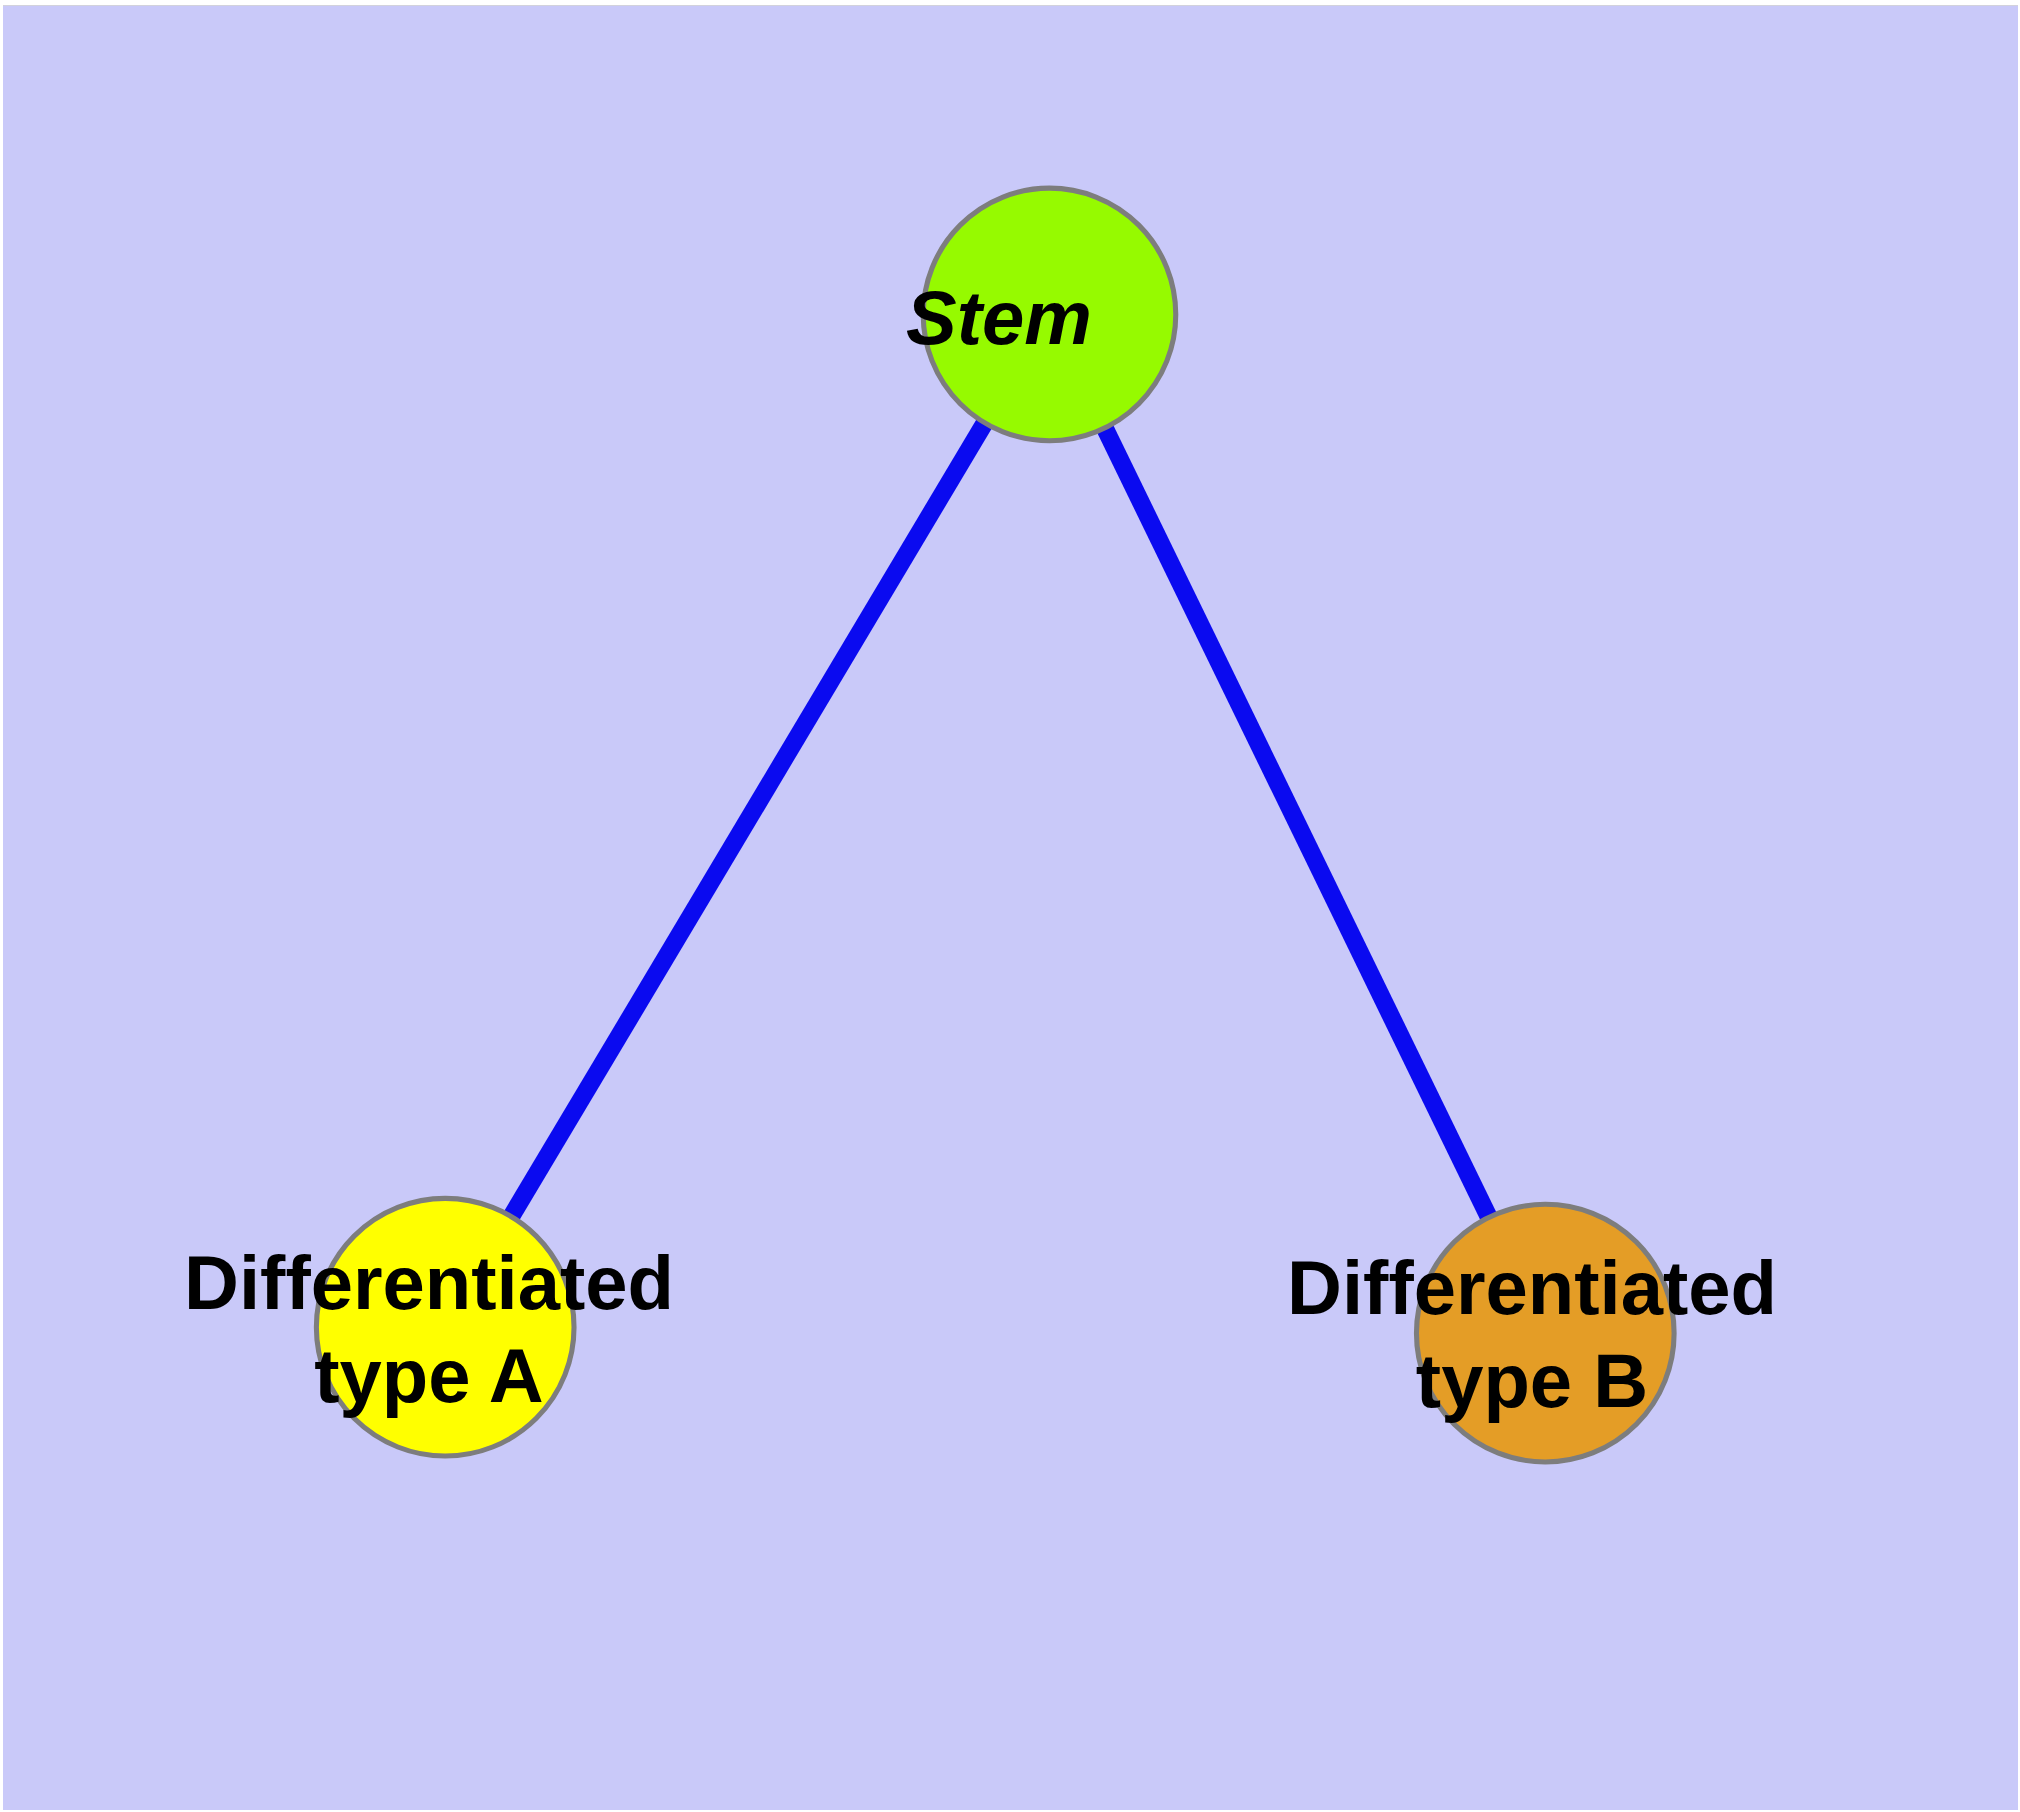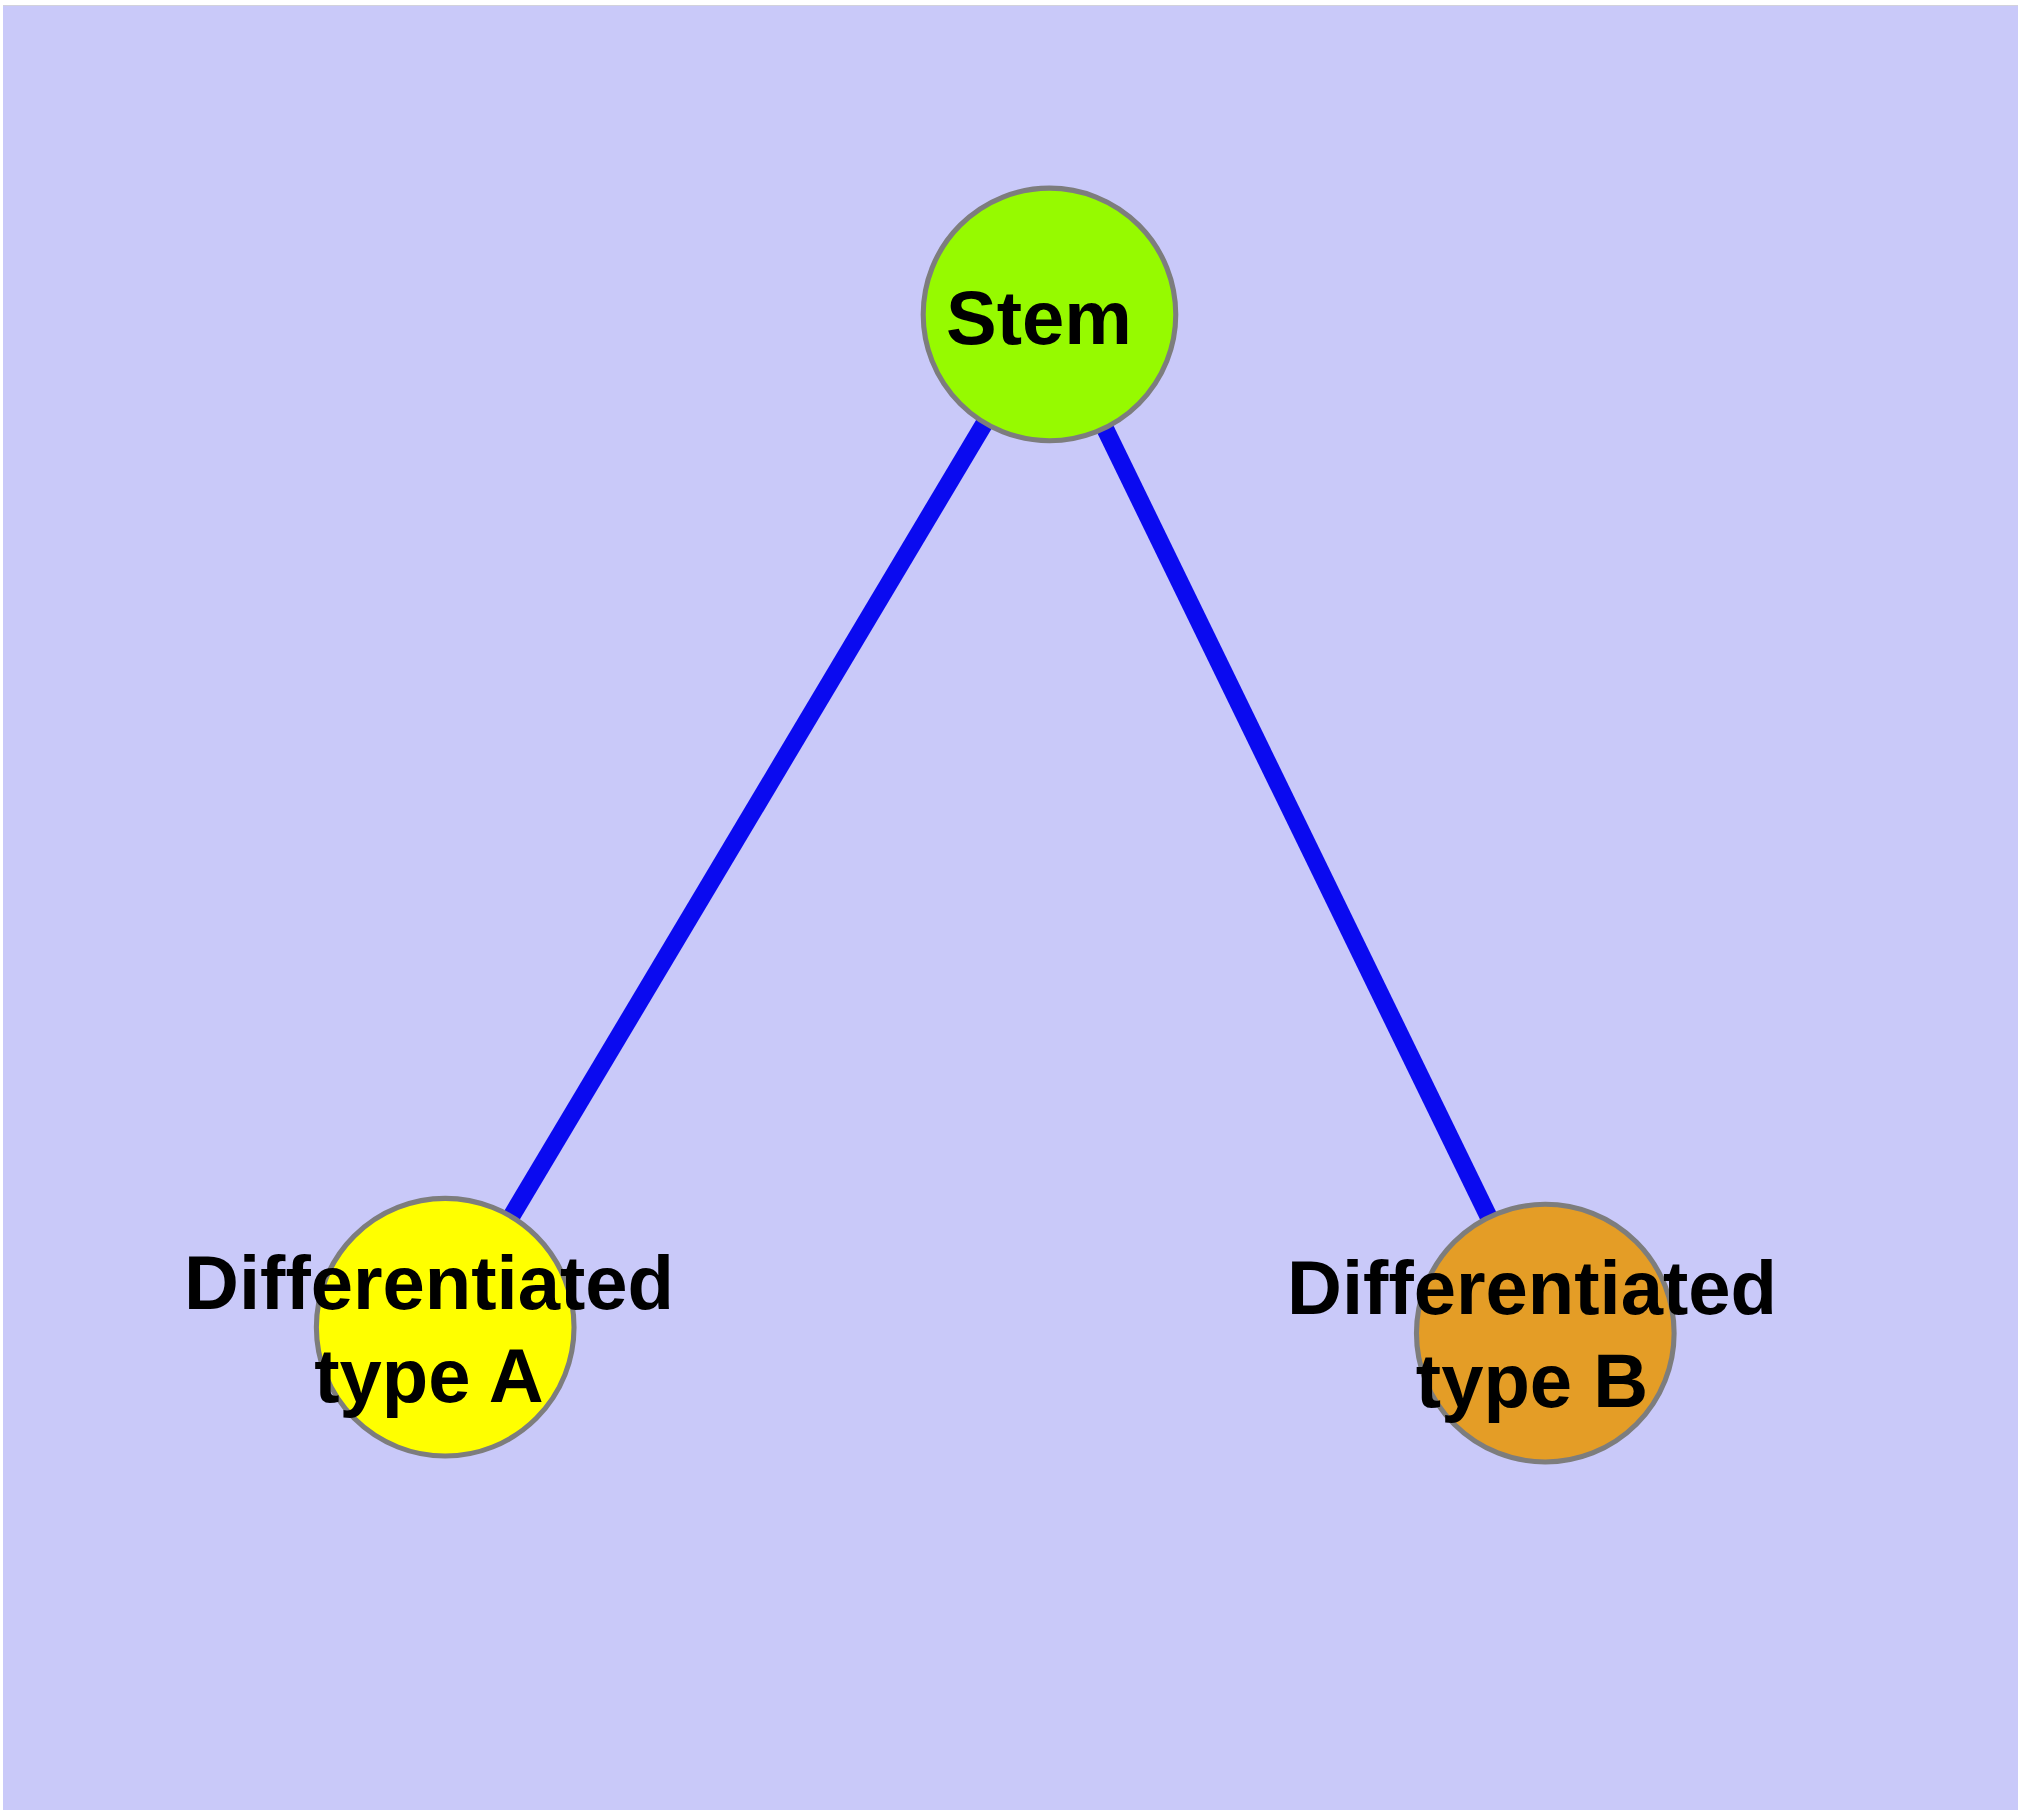--- a/index.html
+++ b/index.html
@@ -55,20 +55,20 @@
 
 <svg class="graph" viewBox="0 0 2384 2138" xmlns="http://www.w3.org/2000/svg">
   <line class="edge" x1="1238" y1="371" x2="525" y2="1566" stroke="#0A0AF0"></line>
   <line class="edge" x1="1238" y1="371" x2="1823" y2="1573" stroke="#0A0AF0"></line>
 
   <circle class="node" cx="1238" cy="371" r="149" fill="#96FA00" stroke="#7D7D7D"></circle>
   <circle class="node" cx="525" cy="1566" r="152" fill="#FFFF00" stroke="#7D7D7D"></circle>
   <circle class="node" cx="1823" cy="1573" r="152" fill="#E49D26" stroke="#7D7D7D"></circle>
 </svg>
 
-<div class="node-label" style="left:1039px; top:317px;">Stem</div>
+<div class="node-label" style="left:999px; top:317px;font-style:italic;">Stem</div>
 
 <div class="node-label" style="left:429px; top:1329px;">Differentiated
 type A</div>
 
 <div class="node-label" style="left:1532px; top:1334px;">Differentiated
 type B</div>
 
 
 </body></html>

